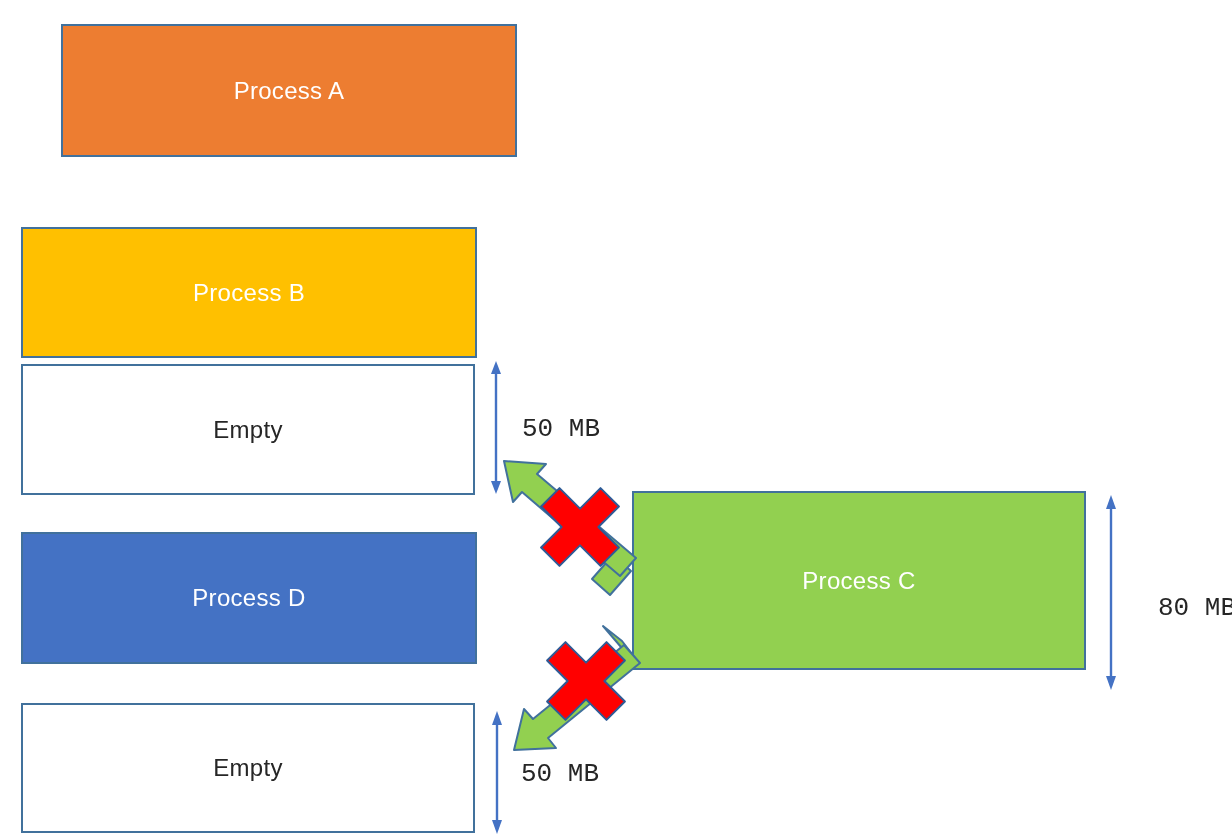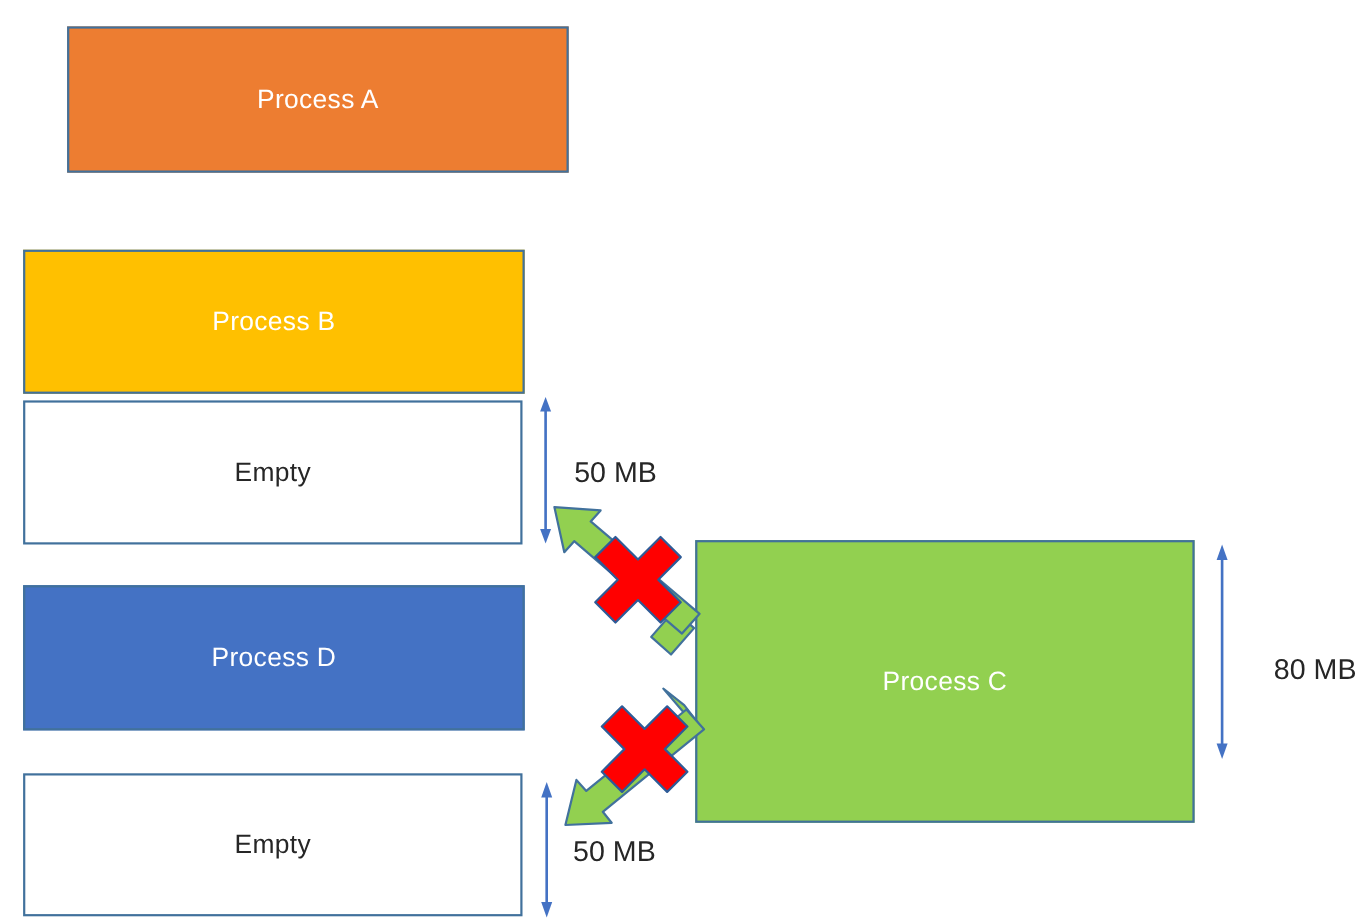--- a/index.html
+++ b/index.html
@@ -24,33 +24,34 @@
     justify-content: center;
     font-size: 24px;
     letter-spacing: 0.3px;
   }
   .block .lbl { pointer-events: none; }
   .blk-a { left: 21px; top: 24px;  width: 456px; height: 133px; background: var(--process-a-fill, #ED7D31); color: var(--block-label-color, #FFFFFF); margin-left: 40px; }
   .blk-b { left: 21px; top: 194px; width: 456px; height: 131px; background: var(--process-b-fill, #FFC000); color: var(--block-label-color, #FFFFFF); margin-top: 33px; }
   .blk-e1{ left: 21px; top: 364px; width: 454px; height: 131px; background: var(--empty-fill, #FFFFFF);  color: var(--empty-label-color, #262626); }
   .blk-d { left: 21px; top: 532px; width: 456px; height: 132px; background: var(--process-d-fill, #4472C4); color: var(--block-label-color, #FFFFFF); }
   .blk-e2{ left: 21px; top: 703px; width: 454px; height: 130px; background: var(--empty-fill, #FFFFFF);  color: var(--empty-label-color, #262626); }
-  .blk-c { left: 632px; top: 491px; width: 454px; height: 257px; background: var(--process-c-fill, #92D050); color: var(--block-label-color, #FFFFFF); }
+  .blk-c { left: 632px; top: 491px; width: 454px; height: 179px; background: var(--process-c-fill, #92D050); color: var(--block-label-color, #FFFFFF); }
   .overlay {
     position: absolute;
     left: 0; top: 0;
     width: 1232px;
     height: 840px;
     pointer-events: none;
   }
   .mb-label {
     position: absolute;
     font-size: 26px;
     color: var(--measure-label-color, #262626);
     white-space: nowrap;
+    font-family: Liberation Mono, monospace;
   }
   .mb-1 { left: 522px; top: 414px; }
   .mb-c { left: 1138px; top: 593px; margin-left: 20px; }
   .mb-2 { left: 521px; top: 759px; }
   .measure-line { stroke: var(--measure-arrow-color, #4472C4); stroke-width: 2.4; }
   .measure-head { fill: var(--measure-arrow-color, #4472C4); }
   .go-arrow { fill: var(--blocked-arrow-fill, #92D050); stroke: var(--blocked-arrow-outline, #41719C); stroke-width: 2; stroke-linejoin: round; }
   .cross { fill: var(--cross-fill, #FF0000); stroke: var(--cross-outline, #2E5B97); stroke-width: 2; stroke-linejoin: round; }
 </style>
 </head>

